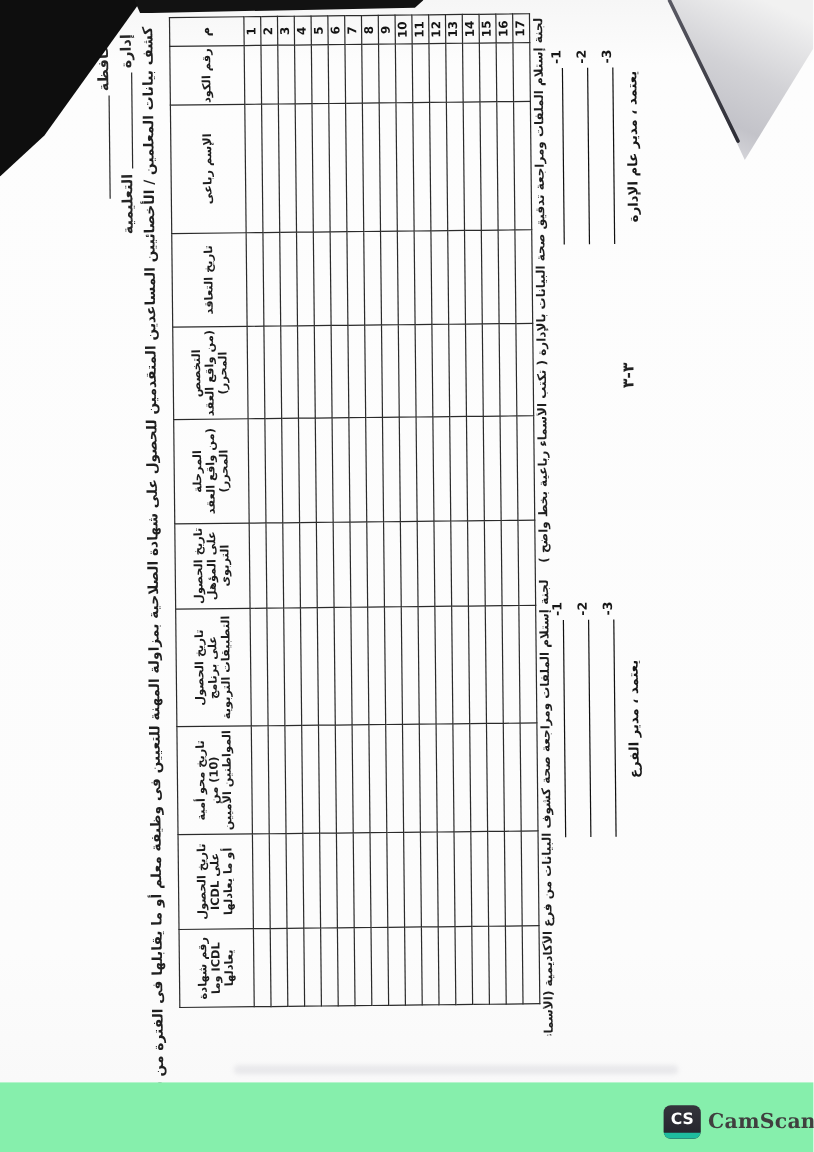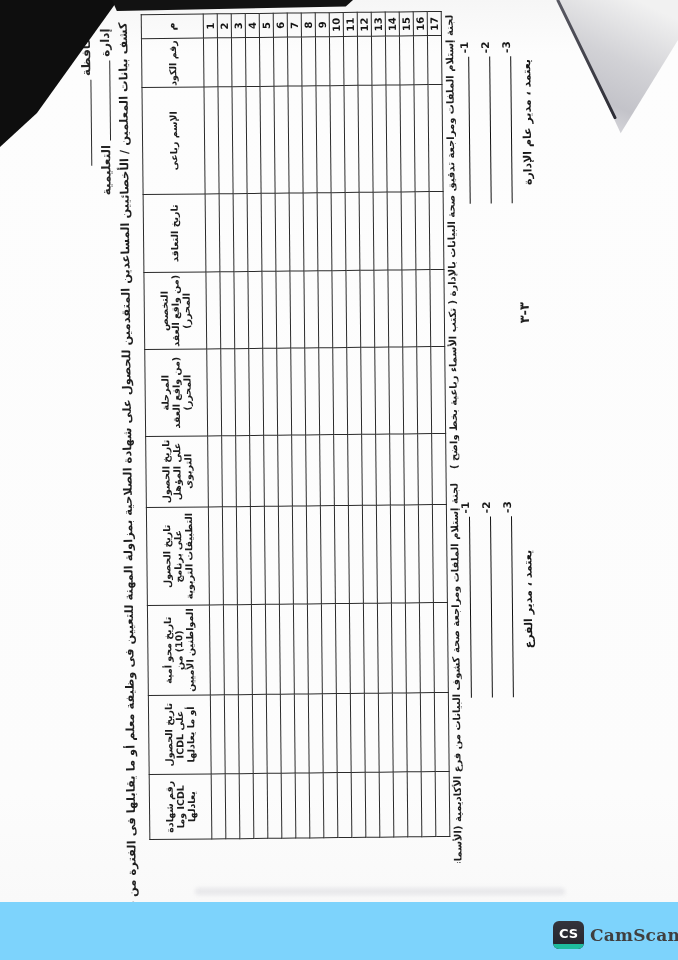--- a/index.html
+++ b/index.html
@@ -82,21 +82,21 @@
   .diag-line{
     position:absolute;left:556px;top:0;width:3.2px;height:133px;z-index:6;
     background:linear-gradient(#5a5a64,#2c2c34);
     transform-origin:top left;transform:rotate(-26deg);border-radius:2px;
   }
   .smudge{
     position:absolute;left:195px;top:888px;width:370px;height:7px;
     background:rgba(160,160,175,0.20);filter:blur(2px);border-radius:4px;
   }
   
-  .appbar{position:absolute;left:0;top:902px;width:678px;height:58px;background:#7dd3fc;text-align:center;}
+  .appbar{position:absolute;left:0;top:902px;width:678px;height:58px;background:#86efac;text-align:center;}
   .cs-badge{
     position:absolute;left:553px;top:19px;width:31px;height:28px;border-radius:6px;
     background:linear-gradient(#34343c,#23232b);overflow:hidden;
     display:flex;align-items:center;justify-content:center;
   }
   .cs-badge span{color:#fff;font-weight:700;font-size:13px;line-height:1;margin-top:-3px;}
   .cs-badge .teal{position:absolute;left:0;bottom:0;width:100%;height:5px;background:#1ebc9e;border-radius:0 0 6px 6px;}
   .cs-word{
     position:absolute;left:590px;top:23px;font-family:"DejaVu Serif",serif;
     font-size:17px;font-weight:600;color:#403f3f;letter-spacing:0.2px;white-space:nowrap;

